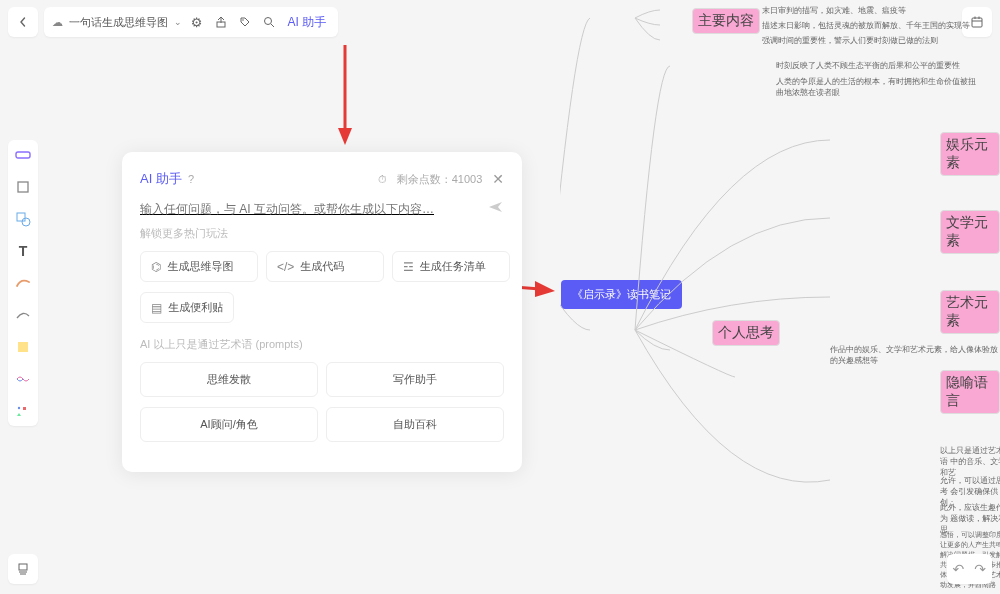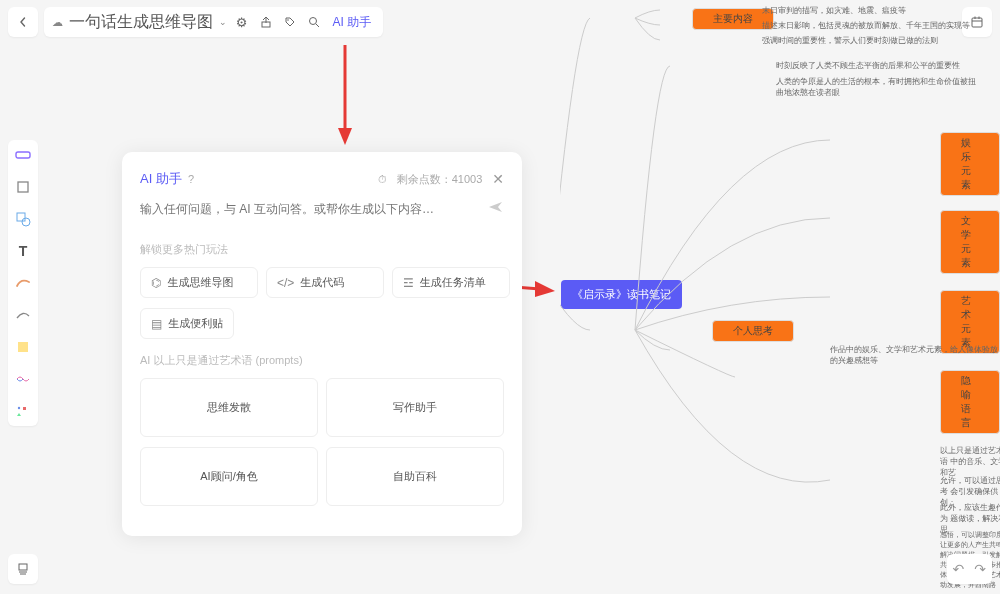--- a/index.html
+++ b/index.html
@@ -3,21 +3,21 @@
 <meta charset="utf-8">
 <style>
 * { margin: 0; padding: 0; box-sizing: border-box; font-family: -apple-system, "PingFang SC", "Microsoft YaHei", sans-serif; }
 body { width: 1000px; height: 594px; background: #f5f5f5; position: relative; overflow: hidden; }
 
 
 .top-bar { position: absolute; top: 7px; left: 8px; display: flex; align-items: center; gap: 6px; }
 .back-btn { width: 30px; height: 30px; background: #fff; border-radius: 6px; display: flex; align-items: center; justify-content: center; box-shadow: 0 1px 2px rgba(0,0,0,.05); cursor: pointer; }
 .title-box { height: 30px; background: #fff; border-radius: 6px; display: flex; align-items: center; gap: 6px; padding: 0 8px; box-shadow: 0 1px 2px rgba(0,0,0,.05); }
 .cloud-icon { color: #888; font-size: 11px; }
-.title-text { font-size: 16px; color: #555; }
+.title-text { font-size: 11px; color: #555; }
 .title-dropdown { color: #888; font-size: 9px; }
 .icon-btn { width: 18px; height: 18px; display: flex; align-items: center; justify-content: center; color: #666; font-size: 13px; cursor: pointer; }
 .ai-label { color: #5b5bf5; font-size: 12px; font-weight: 500; cursor: pointer; padding: 0 4px; }
 
 .top-right-btn { position: absolute; top: 7px; right: 8px; width: 30px; height: 30px; background: #fff; border-radius: 6px; display: flex; align-items: center; justify-content: center; box-shadow: 0 1px 2px rgba(0,0,0,.05); cursor: pointer; }
 
 
 .sidebar { position: absolute; left: 8px; top: 140px; width: 30px; background: #fff; border-radius: 6px; box-shadow: 0 1px 2px rgba(0,0,0,.05); display: flex; flex-direction: column; align-items: center; padding: 6px 0; gap: 14px; }
 .side-tool { width: 18px; height: 18px; display: flex; align-items: center; justify-content: center; cursor: pointer; color: #666; }
 .side-tool.purple { color: #8b6eff; }
@@ -28,41 +28,41 @@
 
 
 .ai-panel { position: absolute; left: 122px; top: 152px; width: 400px; background: #fff; border-radius: 10px; box-shadow: 0 2px 20px rgba(0,0,0,.08); padding: 18px 18px 20px; }
 .ai-header { display: flex; align-items: center; justify-content: space-between; margin-bottom: 12px; }
 .ai-title { display: flex; align-items: center; gap: 6px; }
 .ai-title-text { color: #5b5bf5; font-size: 13px; font-weight: 500; }
 .ai-question { color: #aaa; font-size: 11px; }
 .ai-meta { display: flex; align-items: center; gap: 10px; color: #aaa; font-size: 11px; }
 .ai-close { cursor: pointer; font-size: 14px; color: #999; }
 
-.ai-input-row { display: flex; align-items: center; gap: 8px; margin-bottom: 24px; }
+.ai-input-row { display: flex; align-items: center; gap: 8px; margin-bottom: 8px; text-decoration: underline; }
 .ai-input { flex: 1; border: none; outline: none; font-size: 12px; color: #999; background: transparent; }
 .ai-send { color: #ccc; cursor: pointer; }
 
 .ai-sub { font-size: 11px; color: #bbb; margin-bottom: 10px; }
 .btn-row { display: flex; gap: 8px; margin-bottom: 10px; }
 .opt-btn { display: flex; align-items: center; gap: 6px; padding: 7px 10px; background: #fff; border: 1px solid #eee; border-radius: 6px; font-size: 11px; color: #555; cursor: pointer; min-width: 118px; }
 .opt-btn .icon { color: #888; font-size: 12px; }
 .opt-btn.narrow { min-width: auto; }
 
 .ai-sub2 { font-size: 11px; color: #bbb; margin: 14px 0 10px; }
-.prompt-btn { flex: 1; padding: 21px 10px; background: #fff; border: 1px solid #eee; border-radius: 6px; font-size: 11px; color: #555; text-align: center; cursor: pointer; }
+.prompt-btn { flex: 1; padding: 9px 10px; background: #fff; border: 1px solid #eee; border-radius: 6px; font-size: 11px; color: #555; text-align: center; cursor: pointer; }
 
 
 .arrow-down { position: absolute; left: 330px; top: 40px; }
 .arrow-right { position: absolute; left: 240px; top: 255px; }
 
 
 .root-node { position: absolute; left: 561px; top: 280px; background: #5b5bf5; color: #fff; padding: 7px 11px; border-radius: 4px; font-size: 11px; font-weight: 500; }
 .mindmap { position: absolute; left: 680px; top: 0; right: 0; height: 594px; font-size: 9px; color: #555; }
-.mm-label { position: absolute; background: #f97316; border: 1px solid #ddd; border-radius: 4px; padding: 3px 20px; font-size: 10px; color: #444; }
+.mm-label { position: absolute; background: #f9a8d4; border: 1px solid #ddd; border-radius: 4px; padding: 3px 5px; font-size: 14px; color: #444; }
 .mm-leaf { position: absolute; font-size: 8px; color: #666; white-space: nowrap; }
 
 .undo-redo { position: absolute; right: 8px; bottom: 10px; height: 30px; background: #fff; border-radius: 6px; box-shadow: 0 1px 2px rgba(0,0,0,.05); display: flex; align-items: center; padding: 0 6px; gap: 10px; }
 .undo-redo span { cursor: pointer; color: #999; font-size: 14px; }
 </style>
 </head>
 <body>
 
 <div class="top-bar">
   <div class="back-btn">

